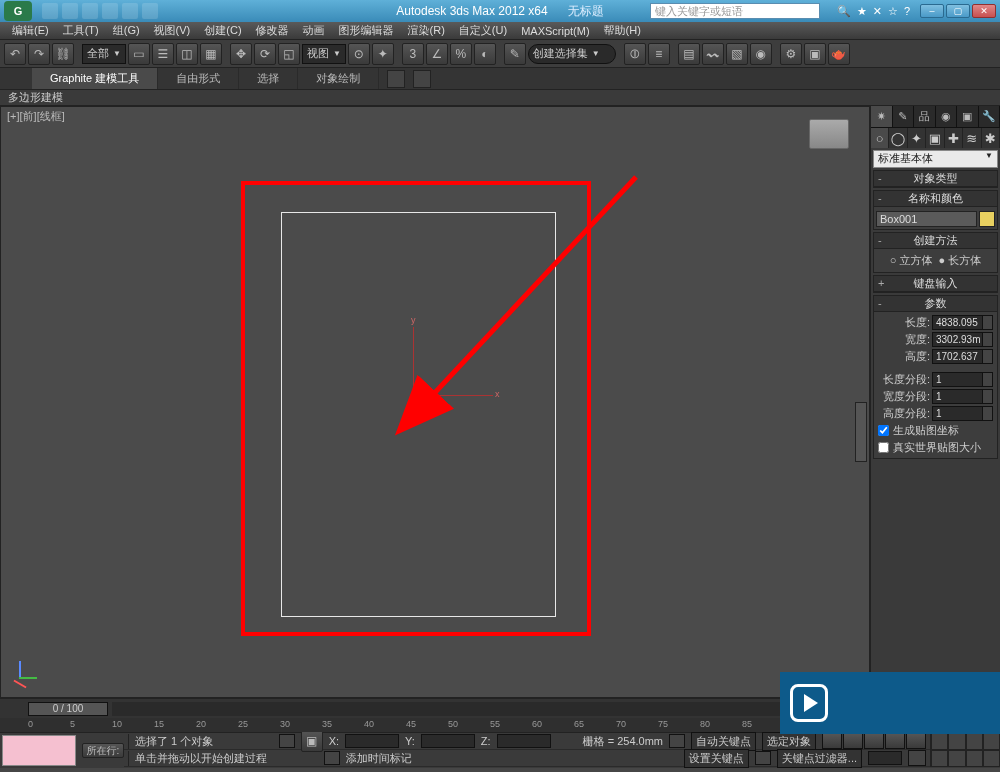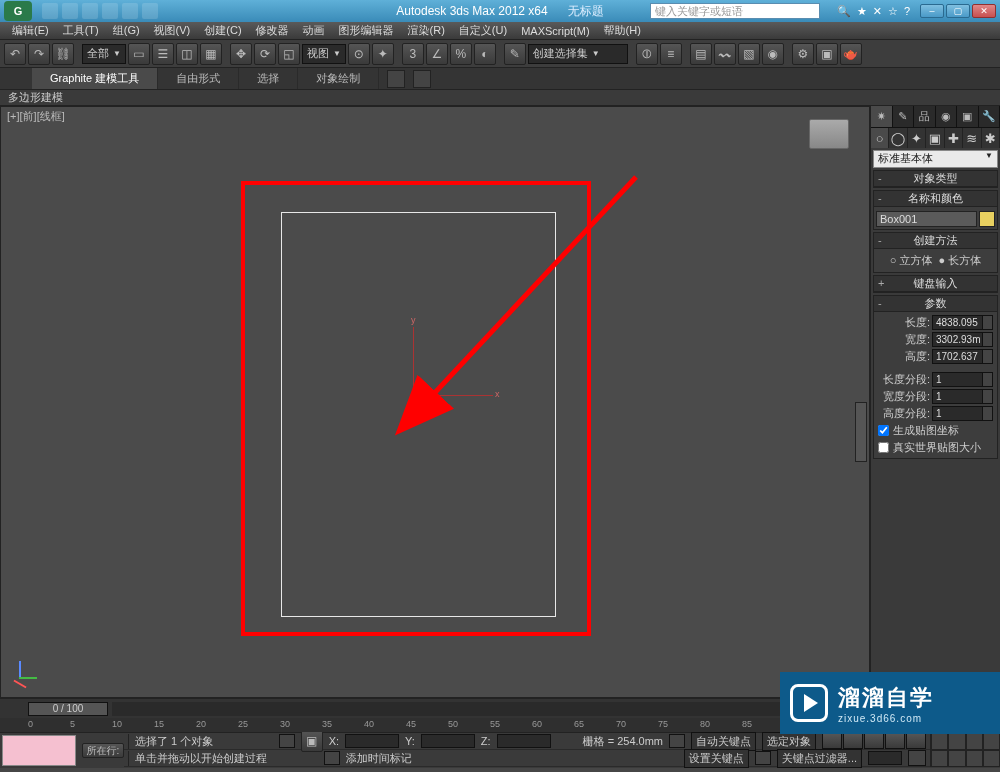--- a/index.html
+++ b/index.html
@@ -21,21 +21,21 @@
 
 .menubar { height: 18px; background: linear-gradient(#5a5a5a,#3a3a3a); display:flex; align-items:center; padding:0 6px; gap:2px; border-bottom:1px solid #222;}
 .menubar span { padding: 1px 6px; color:#ddd; font-size:11px; }
 
 
 .toolbar { height: 28px; background: #3d3d3d; border-bottom:1px solid #222; display:flex; align-items:center; padding:0 4px; gap:2px;}
 .tb-btn { width: 22px; height: 22px; background: linear-gradient(#555,#3a3a3a); border:1px solid #222; border-radius:2px; display:flex;align-items:center;justify-content:center; color:#bbb; font-size:12px;}
 .tb-sep { width:4px; }
 .tb-select { height:20px; background:#2a2a2a; border:1px solid #111; color:#ccc; padding:0 4px; display:flex;align-items:center; gap:4px;}
 .tb-select .arrow { font-size:8px;}
-.tb-select.wide{ width:100px;}
+.tb-select.wide{ width:88px;border-radius:10px;}
 
 
 .ribbon { height: 22px; background:#343434; border-bottom:1px solid #222; display:flex; align-items:center;}
 .ribbon .tab { padding:3px 18px; color:#bbb; font-size:11px; border-right:1px solid #2a2a2a;}
 .ribbon .tab.active { background:#4a4a4a; color:#fff;margin-left:32px;}
 .ribbon .rib-btn { width:18px;height:18px; background:#444; border:1px solid #222; margin-left:8px;}
 
 .subribbon { height:16px; background:#3a3a3a; border-bottom:1px solid #222; padding:0 8px; display:flex;align-items:center;}
 
 
@@ -435,17 +435,13 @@
     <div></div>
     <div></div>
     <div></div>
     <div></div>
     <div></div>
   </div>
 </div>
 
 <div class="watermark">
   <div class="play"></div>
-  <div class="wm-text">
-    <div class="wm-big">溜溜自学</div>
-    <div class="wm-small">zixue.3d66.com</div>
-  </div>
 </div>
 
 </body></html>

